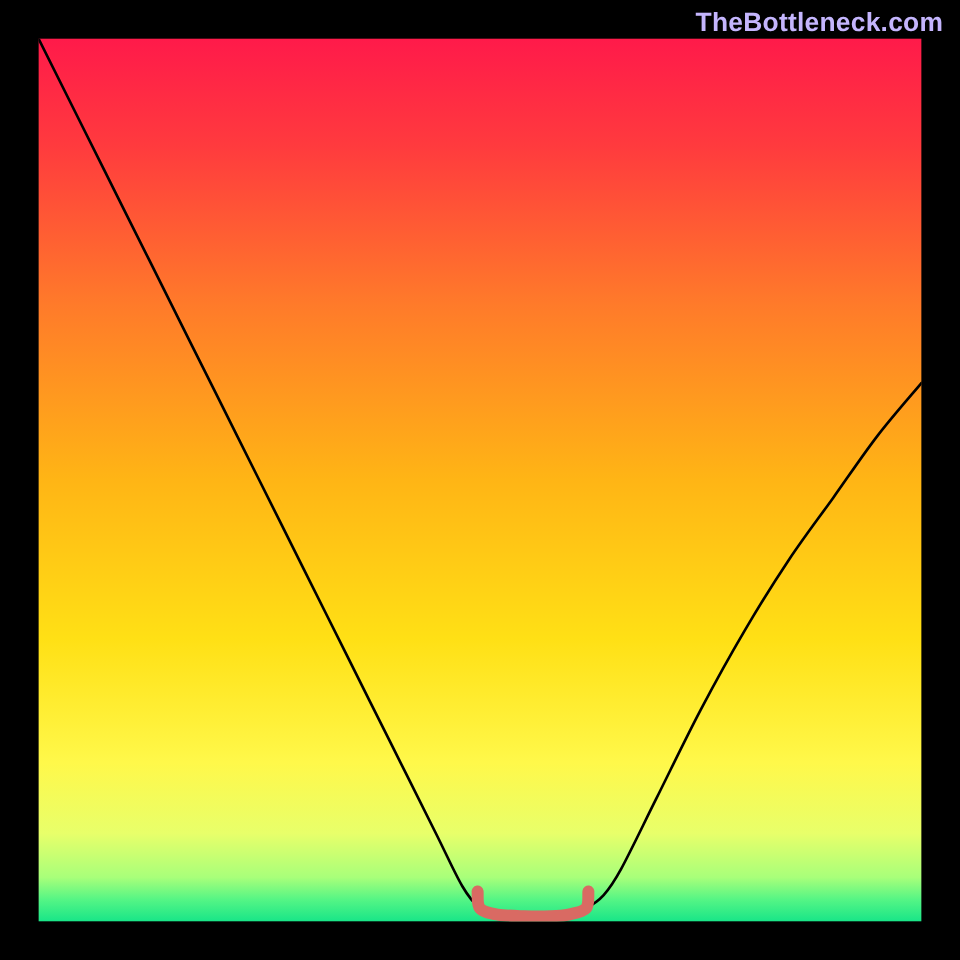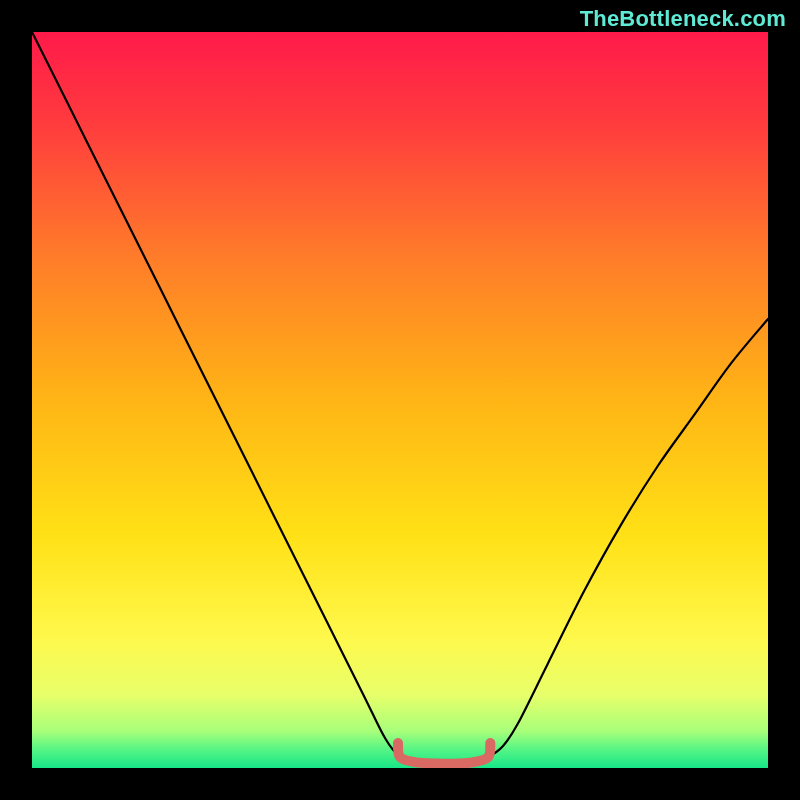--- a/index.html
+++ b/index.html
@@ -10,21 +10,21 @@
     position: relative;
     font-family: Arial, sans-serif;
     overflow: hidden;
   }
   .watermark {
     position: absolute;
     top: 6px;
     right: 14px;
     font-size: 22px;
     font-weight: bold;
-    color: #5eead4;
+    color: #c4b5fd;
     letter-spacing: 0.2px;
     z-index: 10;
   }
   .chart-area {
     position: absolute;
     left: 32px;
     top: 32px;
     width: 736px;
     height: 736px;
   }

